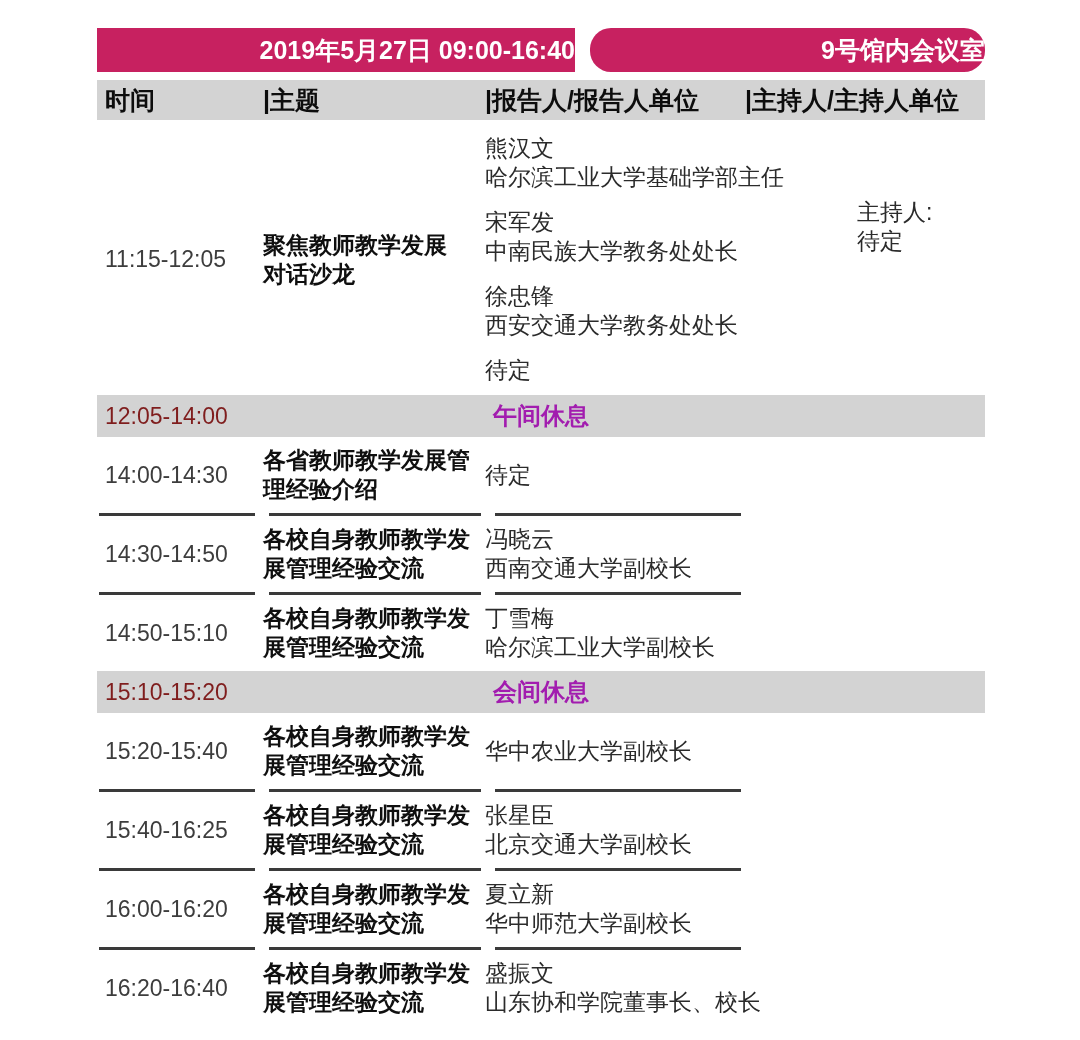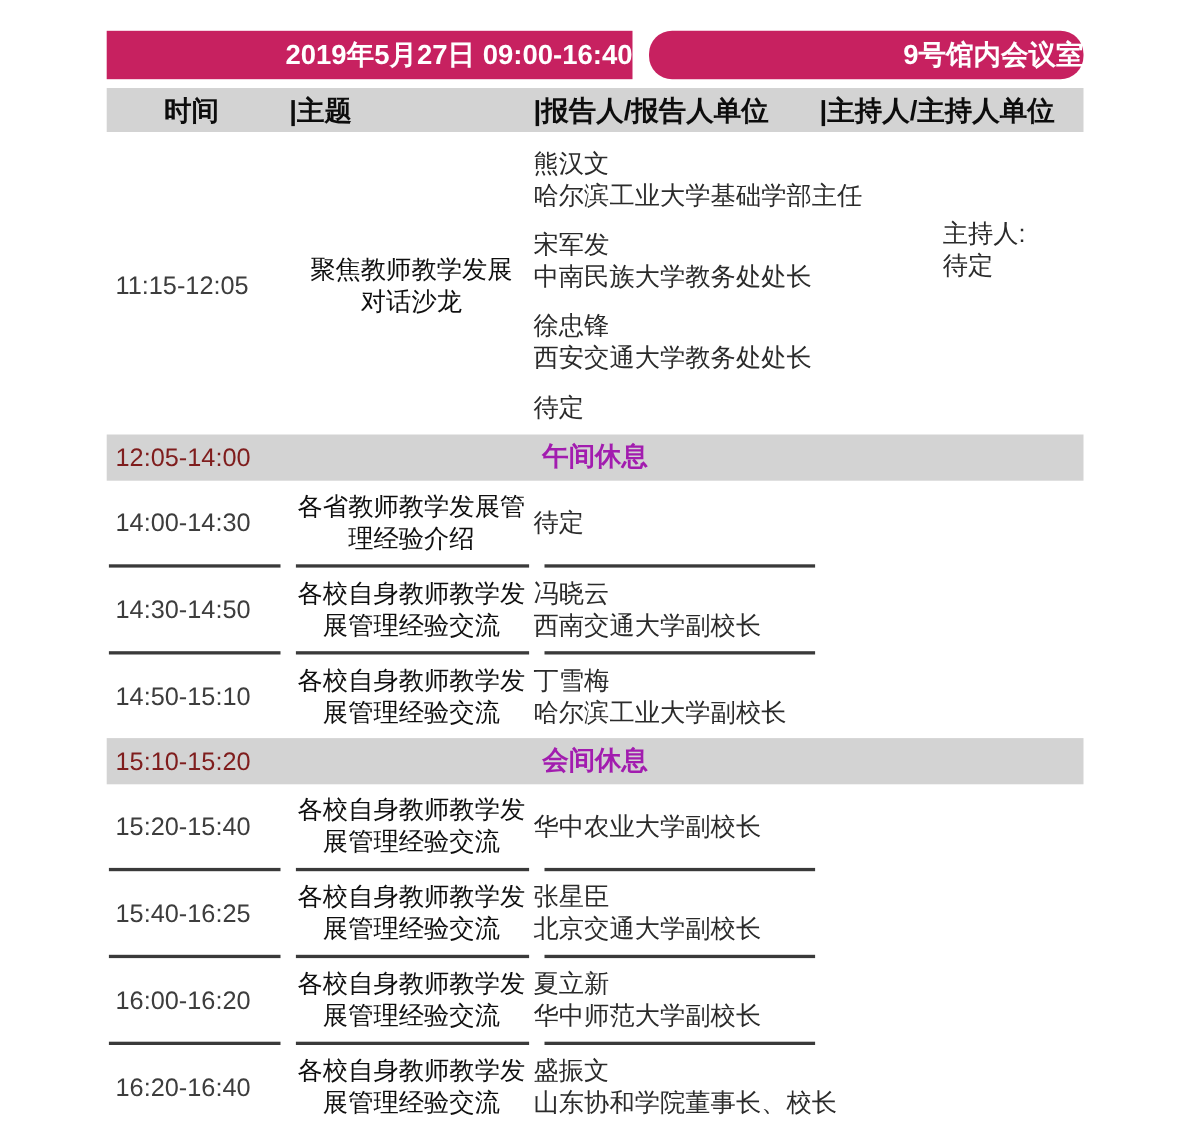--- a/index.html
+++ b/index.html
@@ -31,39 +31,38 @@
     margin-top: 8px;
     height: 40px;
     background: #d3d3d3;
     display: grid;
     grid-template-columns: 166px 222px 260px 240px;
     align-items: center;
     font-weight: bold; font-size: 25px;
     color: #0d0d0d;
     white-space: nowrap;
   }
-  .col-header .h-time { padding-left: 8px; margin-left: 44px; }
+  .col-header .h-time { padding-left: 8px; }
 
   
   .row {
     display: grid;
     grid-template-columns: 166px 222px 260px 240px;
     align-items: center;
     padding: 9px 0;
   }
   .cell-time {
     padding-left: 8px;
     font-size: 23px; color: #3d3d3d;
     white-space: nowrap;
   }
   .cell-topic {
-    font-weight: normal; font-size: 23px;
+    font-weight: bold; font-size: 23px;
     line-height: 29px; color: #0f0f0f;
     white-space: nowrap;
-    text-align: center;
   }
   .cell-speaker {
     font-size: 23px; line-height: 29px;
     color: #2b2b2b; white-space: nowrap;
     overflow: visible;
   }
   .cell-host {
     font-size: 23px; line-height: 29px;
     color: #2b2b2b; padding-left: 112px;
     white-space: nowrap;

